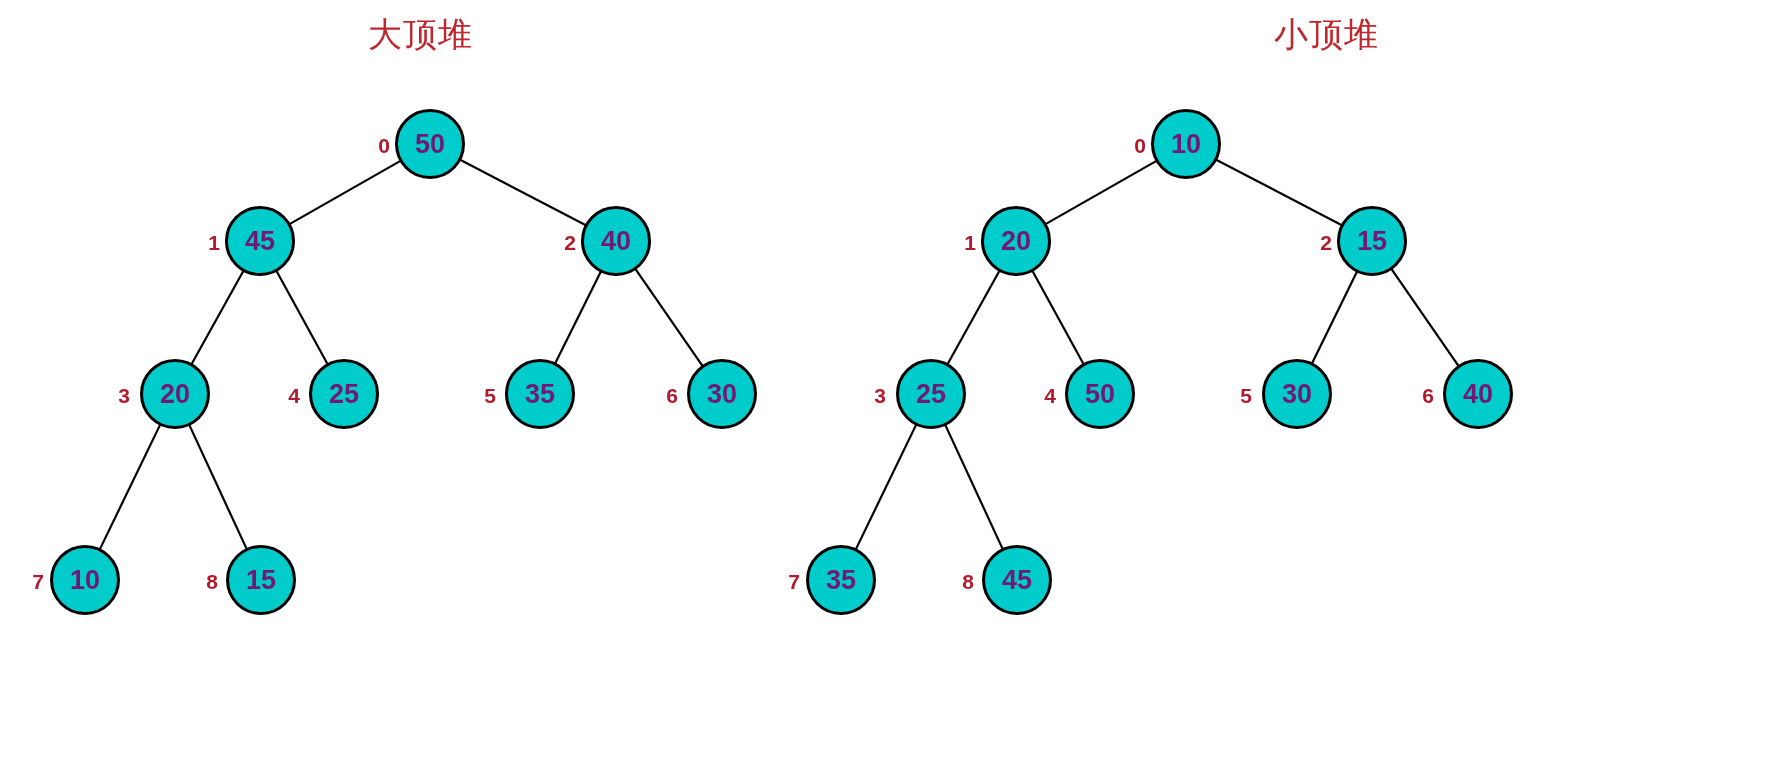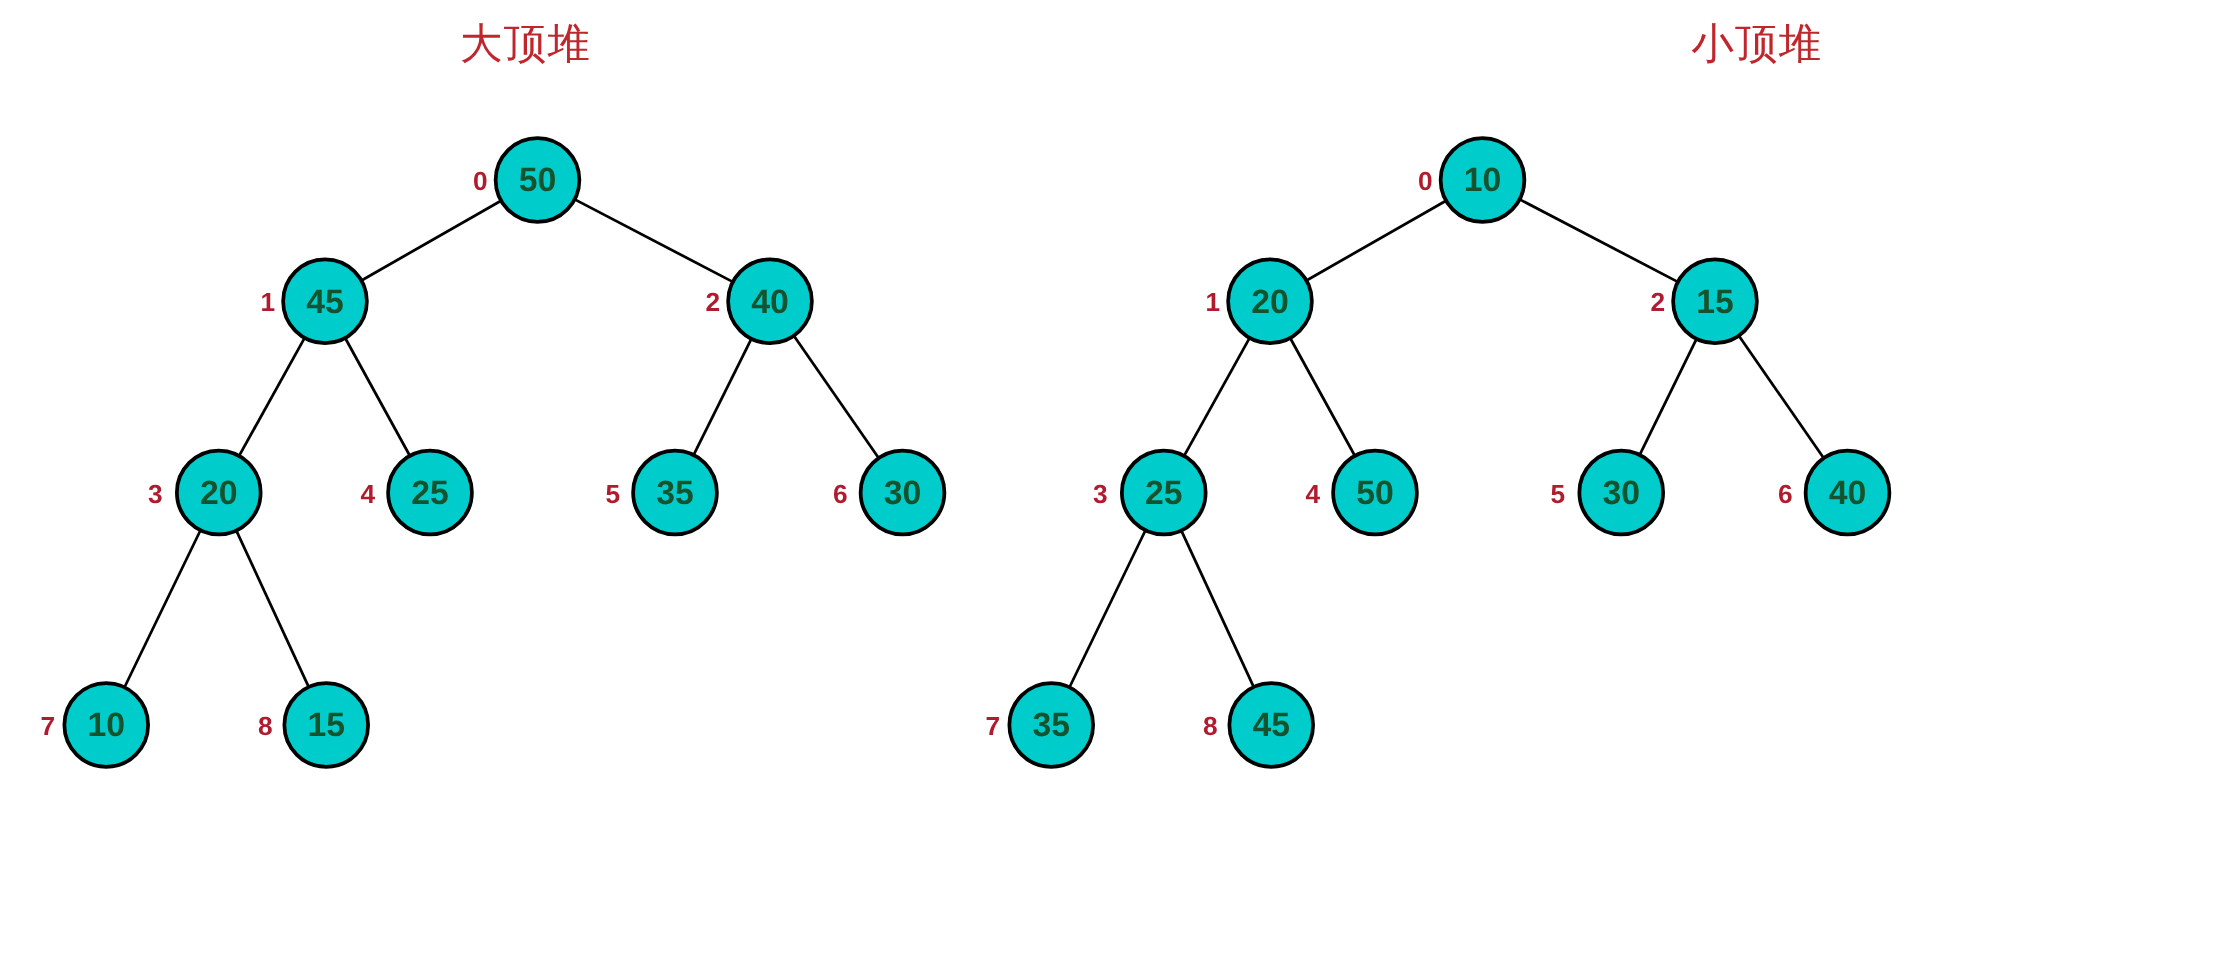--- a/index.html
+++ b/index.html
@@ -40,21 +40,21 @@
     position: absolute;
     width: 70px;
     height: 70px;
     border-radius: 50%;
     background: #00CCCC;
     border: 3px solid #000000;
     box-sizing: border-box;
     display: flex;
     align-items: center;
     justify-content: center;
-    color: #14532d;
+    color: #701a75;
     font-size: 27px;
     font-weight: bold;
     font-family: "Liberation Sans", sans-serif;
     line-height: 1;
   }
   .idx {
     position: absolute;
     color: #B01C2E;
     font-size: 21px;
     font-weight: bold;
@@ -81,21 +81,21 @@
       <line x1="1216.1467742357047" y1="159.72170484335132" x2="1341.8532257642953" y2="225.27829515664868" stroke="#000000" stroke-width="2.2"></line>
       <line x1="999.4881403399265" y1="270.7213473881323" x2="947.5118596600735" y2="364.2786526118677" stroke="#000000" stroke-width="2.2"></line>
       <line x1="1032.3627996145524" y1="270.8036707265062" x2="1083.6372003854476" y2="364.1963292734938" stroke="#000000" stroke-width="2.2"></line>
       <line x1="1357.034654621217" y1="271.5293045727173" x2="1311.965345378783" y2="363.4706954272827" stroke="#000000" stroke-width="2.2"></line>
       <line x1="1391.3626368150274" y1="268.94795691225653" x2="1458.6373631849726" y2="366.05204308774347" stroke="#000000" stroke-width="2.2"></line>
       <line x1="916.1909284444545" y1="424.60541454812744" x2="855.8090715555455" y2="549.3945854518726" stroke="#000000" stroke-width="2.2"></line>
       <line x1="945.2690180853292" y1="424.860899579898" x2="1002.7309819146708" y2="549.139100420102" stroke="#000000" stroke-width="2.2"></line>
     </svg>
   <div id="titles-layer">
       <div class="tree-title" style="left: 368px; top: 12px;">大顶堆</div>
-      <div class="tree-title" style="left: 1353px; top: 12px;">小顶堆</div>
+      <div class="tree-title" style="left: 1274px; top: 12px;">小顶堆</div>
     </div>
   <div id="nodes-layer">
       <div class="idx" style="left: 360px; top: 135px;">0</div>
       <div class="node" style="left: 395px; top: 109px;">50</div>
       <div class="idx" style="left: 190px; top: 232px;">1</div>
       <div class="node" style="left: 225px; top: 206px;">45</div>
       <div class="idx" style="left: 546px; top: 232px;">2</div>
       <div class="node" style="left: 581px; top: 206px;">40</div>
       <div class="idx" style="left: 100px; top: 385px;">3</div>
       <div class="node" style="left: 140px; top: 359px;">20</div>

